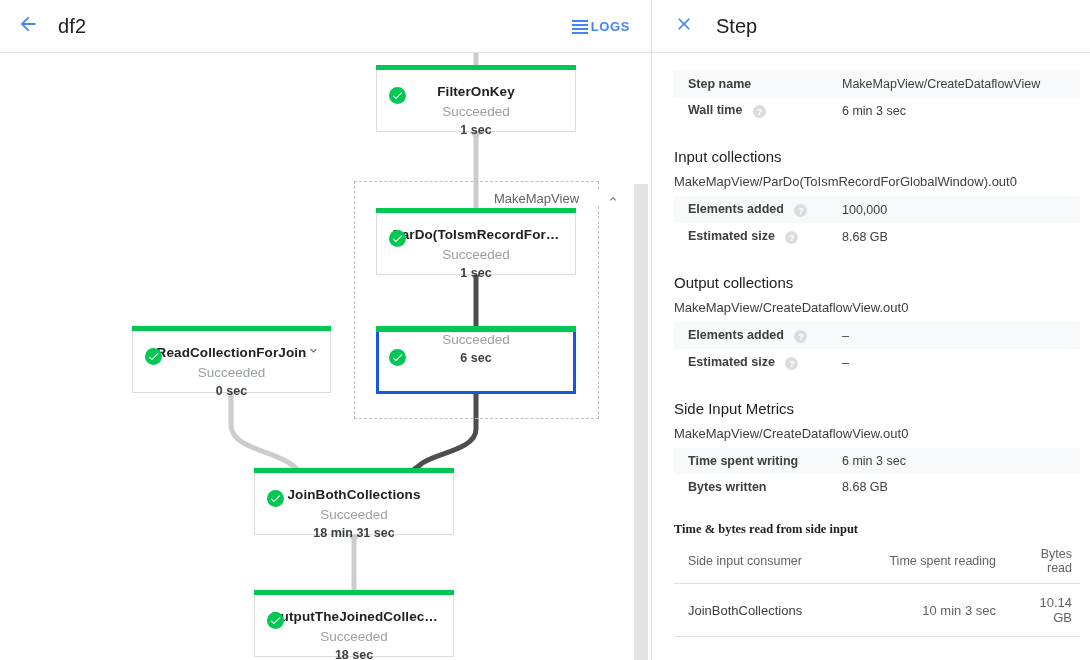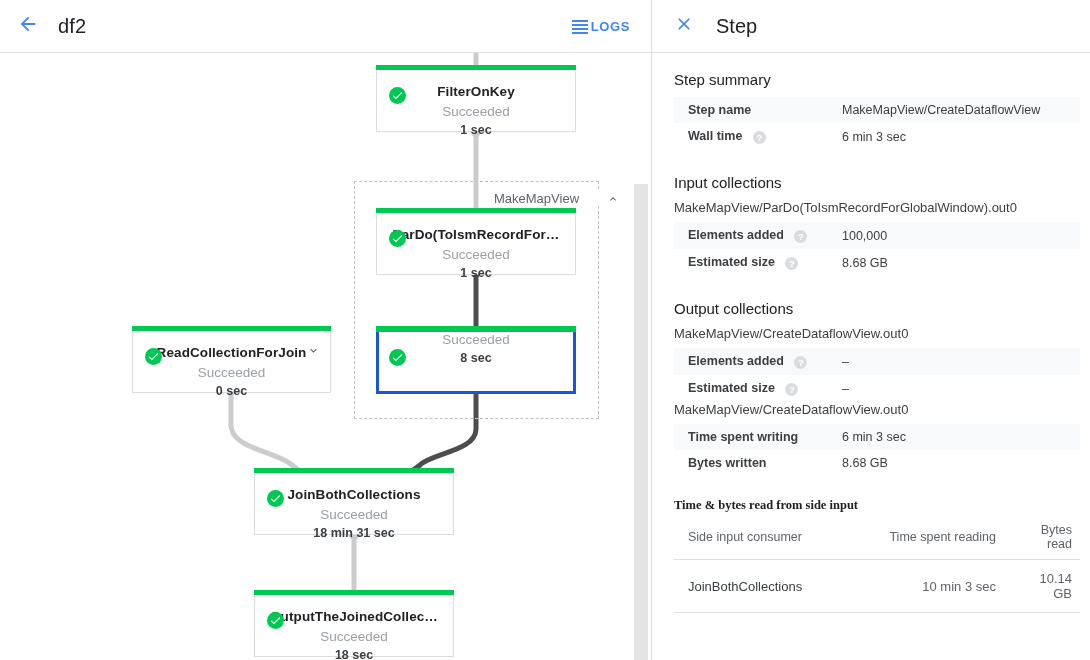--- a/index.html
+++ b/index.html
@@ -295,21 +295,21 @@
       </div>
 
       <div class="node selected" style="left:376px; top:274px; width:200px; height:67px;">
         <div class="accent"></div>
         <div class="check">
           <svg viewBox="0 0 24 24">
               <path d="M9 16.2L4.8 12l-1.4 1.4L9 19 21 7l-1.4-1.4z"></path>
             </svg>
         </div>
         <div class="st">Succeeded</div>
-        <div class="dur">8 sec</div>
+        <div class="dur">6 sec</div>
       </div>
 
       <div class="node" style="left:254px; top:415px; width:200px; height:67px;">
         <div class="accent"></div>
         <div class="check">
           <svg viewBox="0 0 24 24">
               <path d="M9 16.2L4.8 12l-1.4 1.4L9 19 21 7l-1.4-1.4z"></path>
             </svg>
         </div>
         <div class="nm">JoinBothCollections</div>
@@ -341,21 +341,20 @@
           <svg viewBox="0 0 24 24">
               <path d="M19 6.41L17.59 5 12 10.59 6.41 5 5 6.41 10.59 12 5 17.59 6.41 19 12 13.41 17.59 19 19 17.59 13.41 12z"></path>
             </svg>
         </span>
       </div>
       <div id="rp-title">Step</div>
     </div>
 
     <div id="rp-body">
 
-      <div class="sec-title">Step summary</div>
       <table class="kv">
         <tbody>
             <tr class="alt">
           <td class="k">
             <span>Step name</span>
           </td>
           <td class="v">MakeMapView/CreateDataflowView</td>
         </tr>
         <tr>
           <td class="k">
@@ -402,20 +401,21 @@
         <tr>
           <td class="k">
             <span>Estimated size</span>
             <span class="help">?</span>
           </td>
           <td class="v">–</td>
         </tr>
       </tbody>
         </table>
 
+      <div class="sec-title mt">Side Input Metrics</div>
       <div class="coll-name">MakeMapView/CreateDataflowView.out0</div>
       <table class="kv">
         <tbody>
             <tr class="alt">
           <td class="k">Time spent writing</td>
           <td class="v">6 min 3 sec</td>
         </tr>
         <tr>
           <td class="k">Bytes written</td>
           <td class="v">8.68 GB</td>

